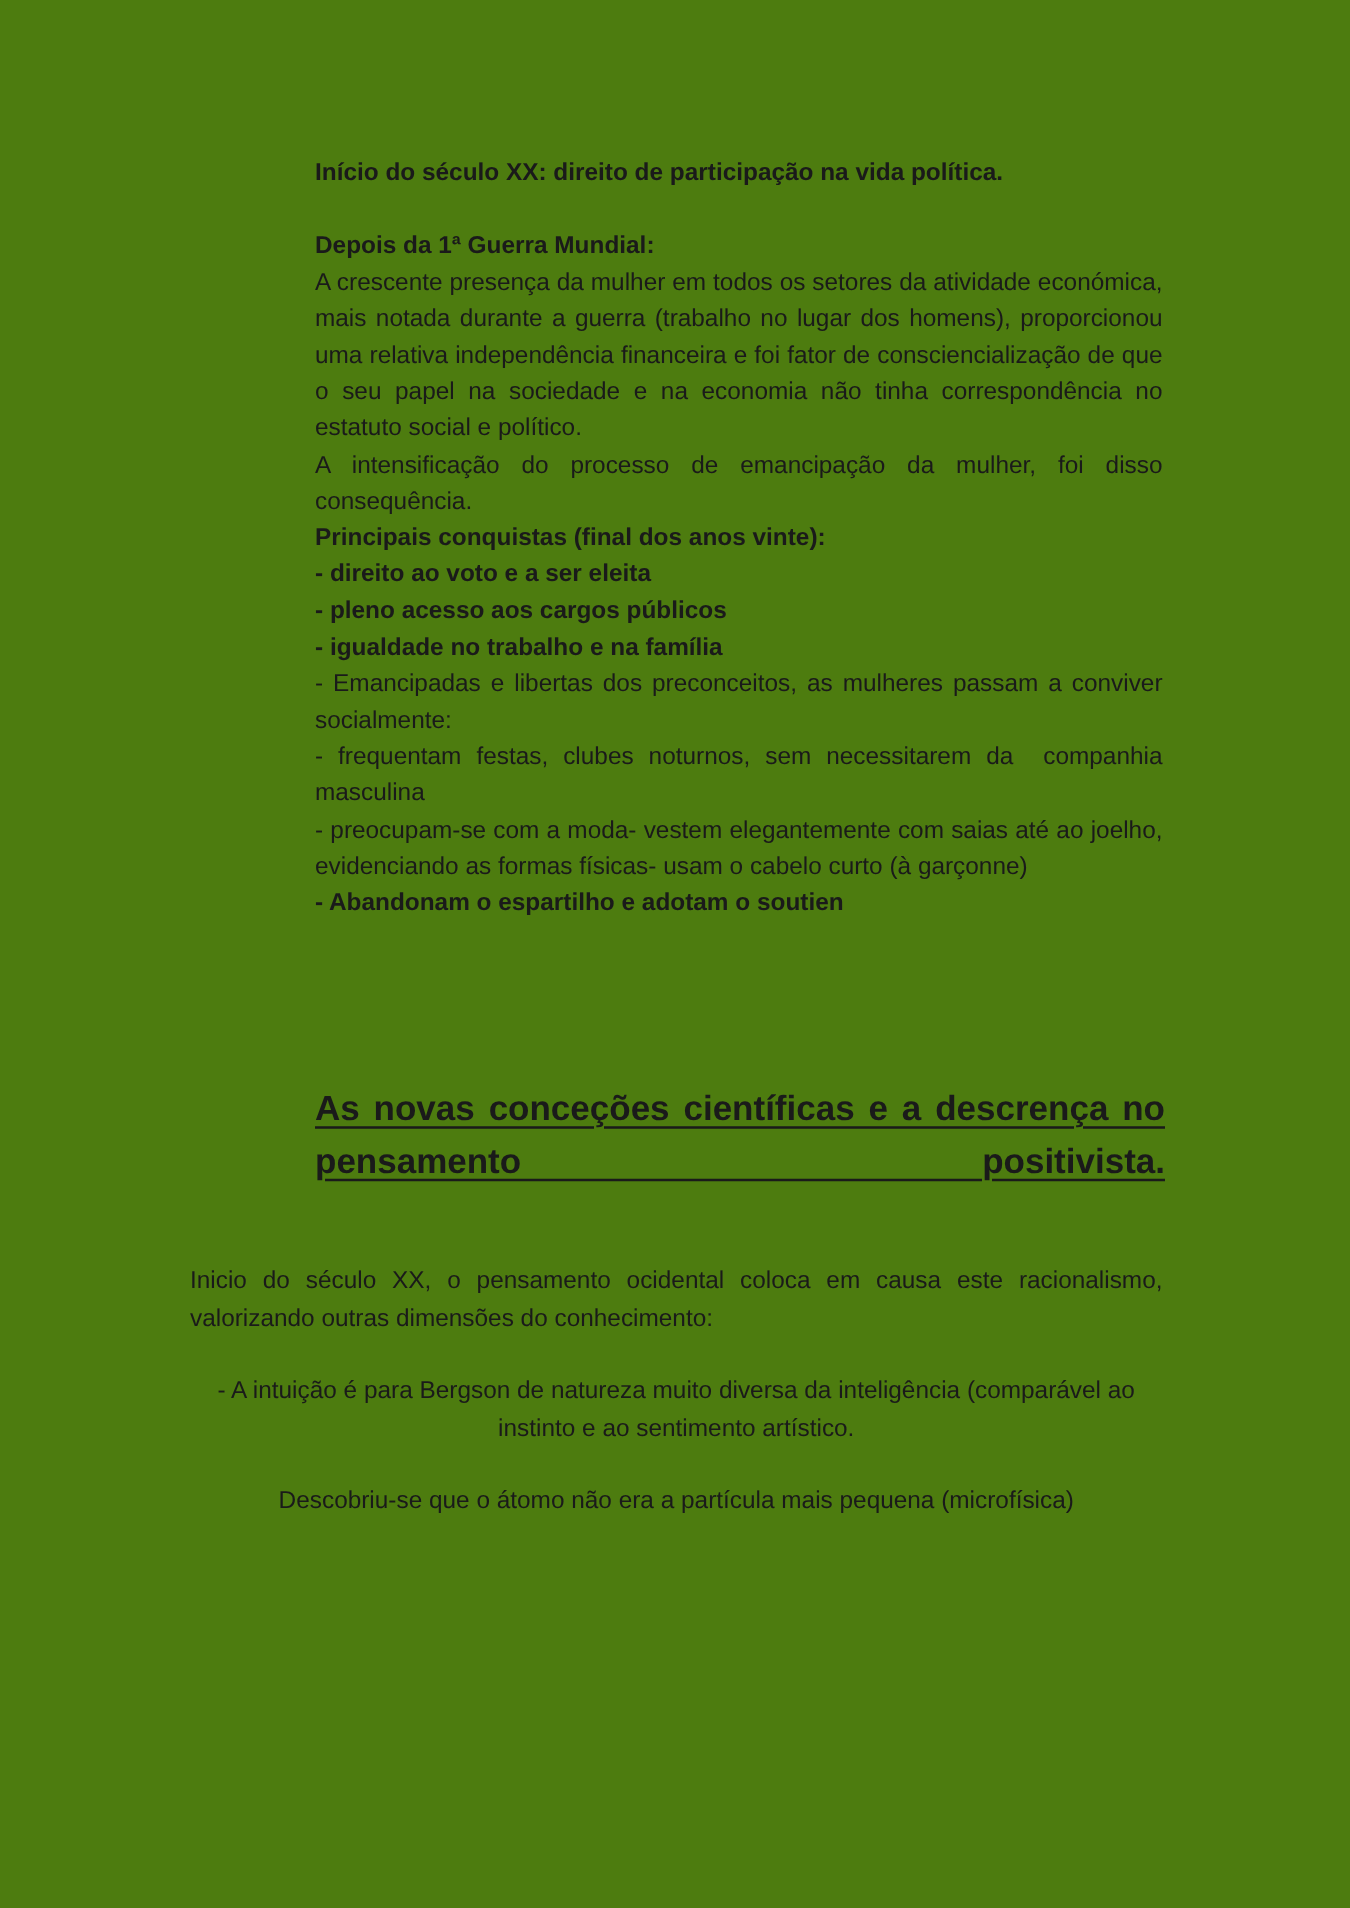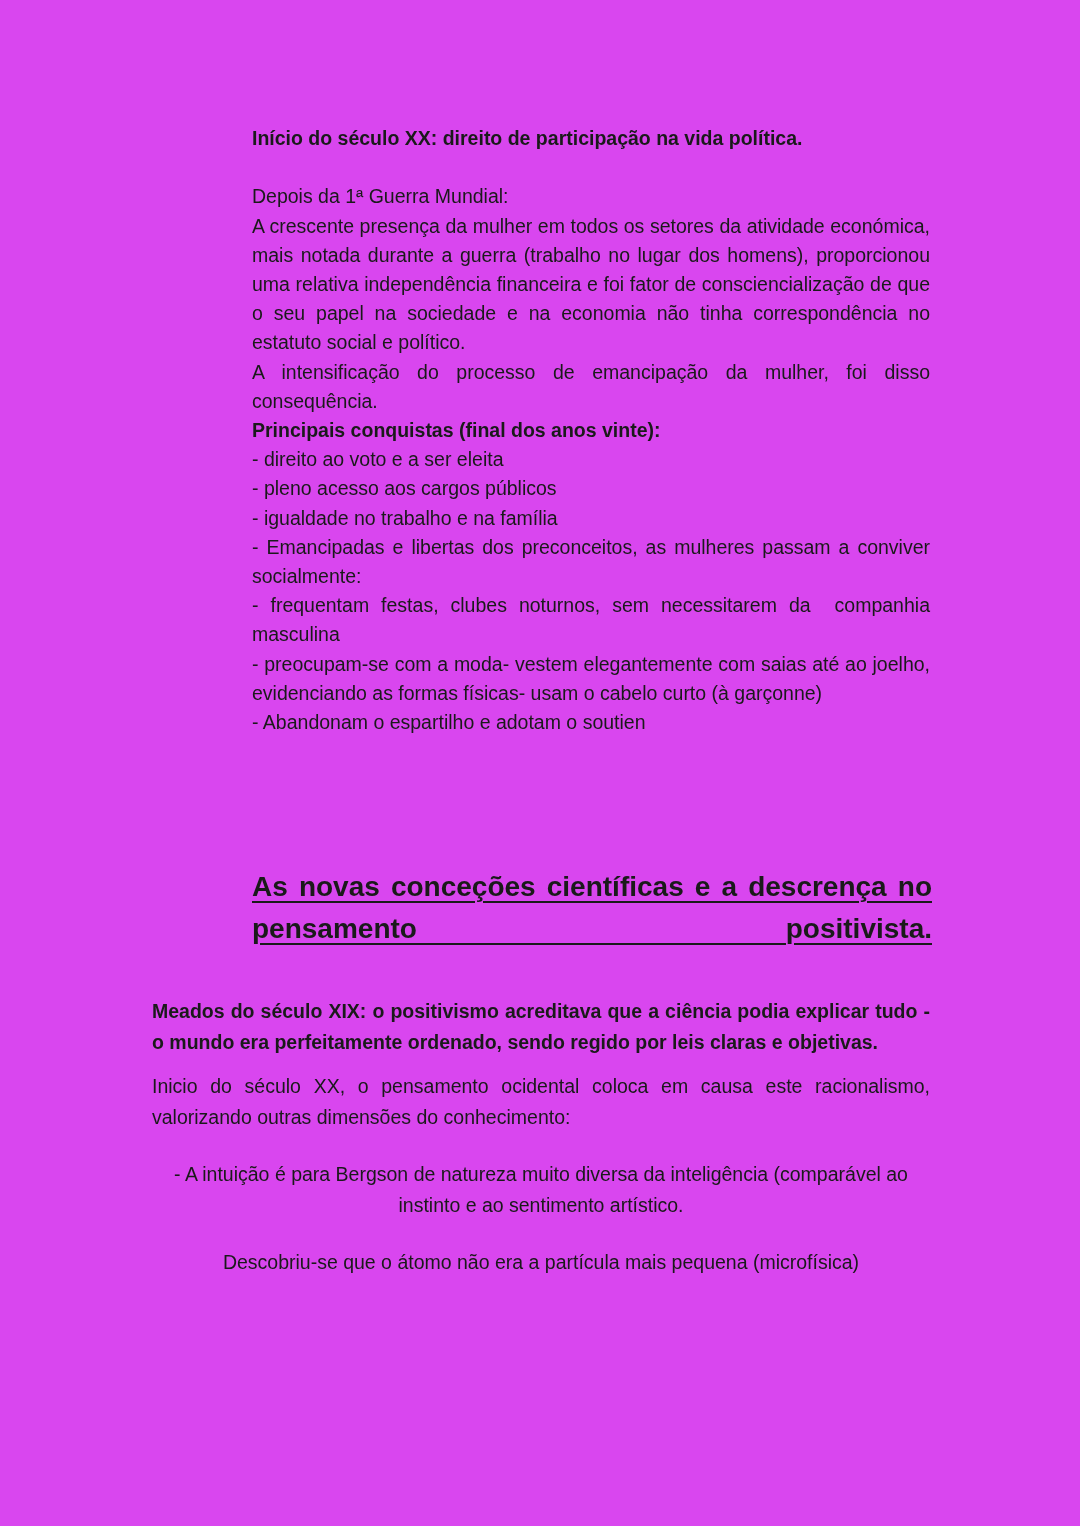--- a/index.html
+++ b/index.html
@@ -4,21 +4,21 @@
 <style>
   html, body {
     margin: 0;
     padding: 0;
     background: #ffffff;
   }
   .page {
     position: relative;
     width: 1080px;
     height: 1526px;
-    background: #d946ef;
+    background: #4d7c0f;
     margin: 0 auto;
     overflow: hidden;
     font-family: "Liberation Sans", sans-serif;
     color: #1a1a1a;
     -webkit-font-smoothing: antialiased;
   }
 
   
   .block-upper {
     position: absolute;
@@ -35,21 +35,21 @@
   }
 
   .p {
     margin: 0;
     font-size: 19.5px;
     line-height: 29.2px;
     text-align: justify;
     text-justify: inter-word;
     white-space: pre-wrap;
   }
-  .p.left { text-align: left; }
+  .p.left { text-align: left; font-weight: bold; }
   .p.bold { font-weight: bold; }
 
   .spacer-line {
     height: 29.2px;
   }
 
   
   .heading-underlined {
     position: absolute;
     left: 252px;
@@ -116,21 +116,20 @@
 
     <p class="p">- preocupam-se com a moda- vestem elegantemente com saias até ao joelho, evidenciando as formas físicas- usam o cabelo curto (à garçonne)</p>
 
     <p class="p left">- Abandonam o espartilho e adotam o soutien</p>
   </div>
 
   <h2 class="heading-underlined">As novas conceções científicas e a descrença no pensamento positivista.</h2>
 
   <div class="block-lower">
 
-    <p class="lower-para bold">Meados do século XIX: o positivismo acreditava que a ciência podia explicar tudo - o mundo era perfeitamente ordenado, sendo regido por leis claras e objetivas.</p>
 
     <div class="gap"></div>
 
     <p class="lower-para">Inicio do século XX, o pensamento ocidental coloca em causa este racionalismo, valorizando outras dimensões do conhecimento:</p>
 
     <div class="gap"></div>
 
 
     <div class="gap"></div>
 

